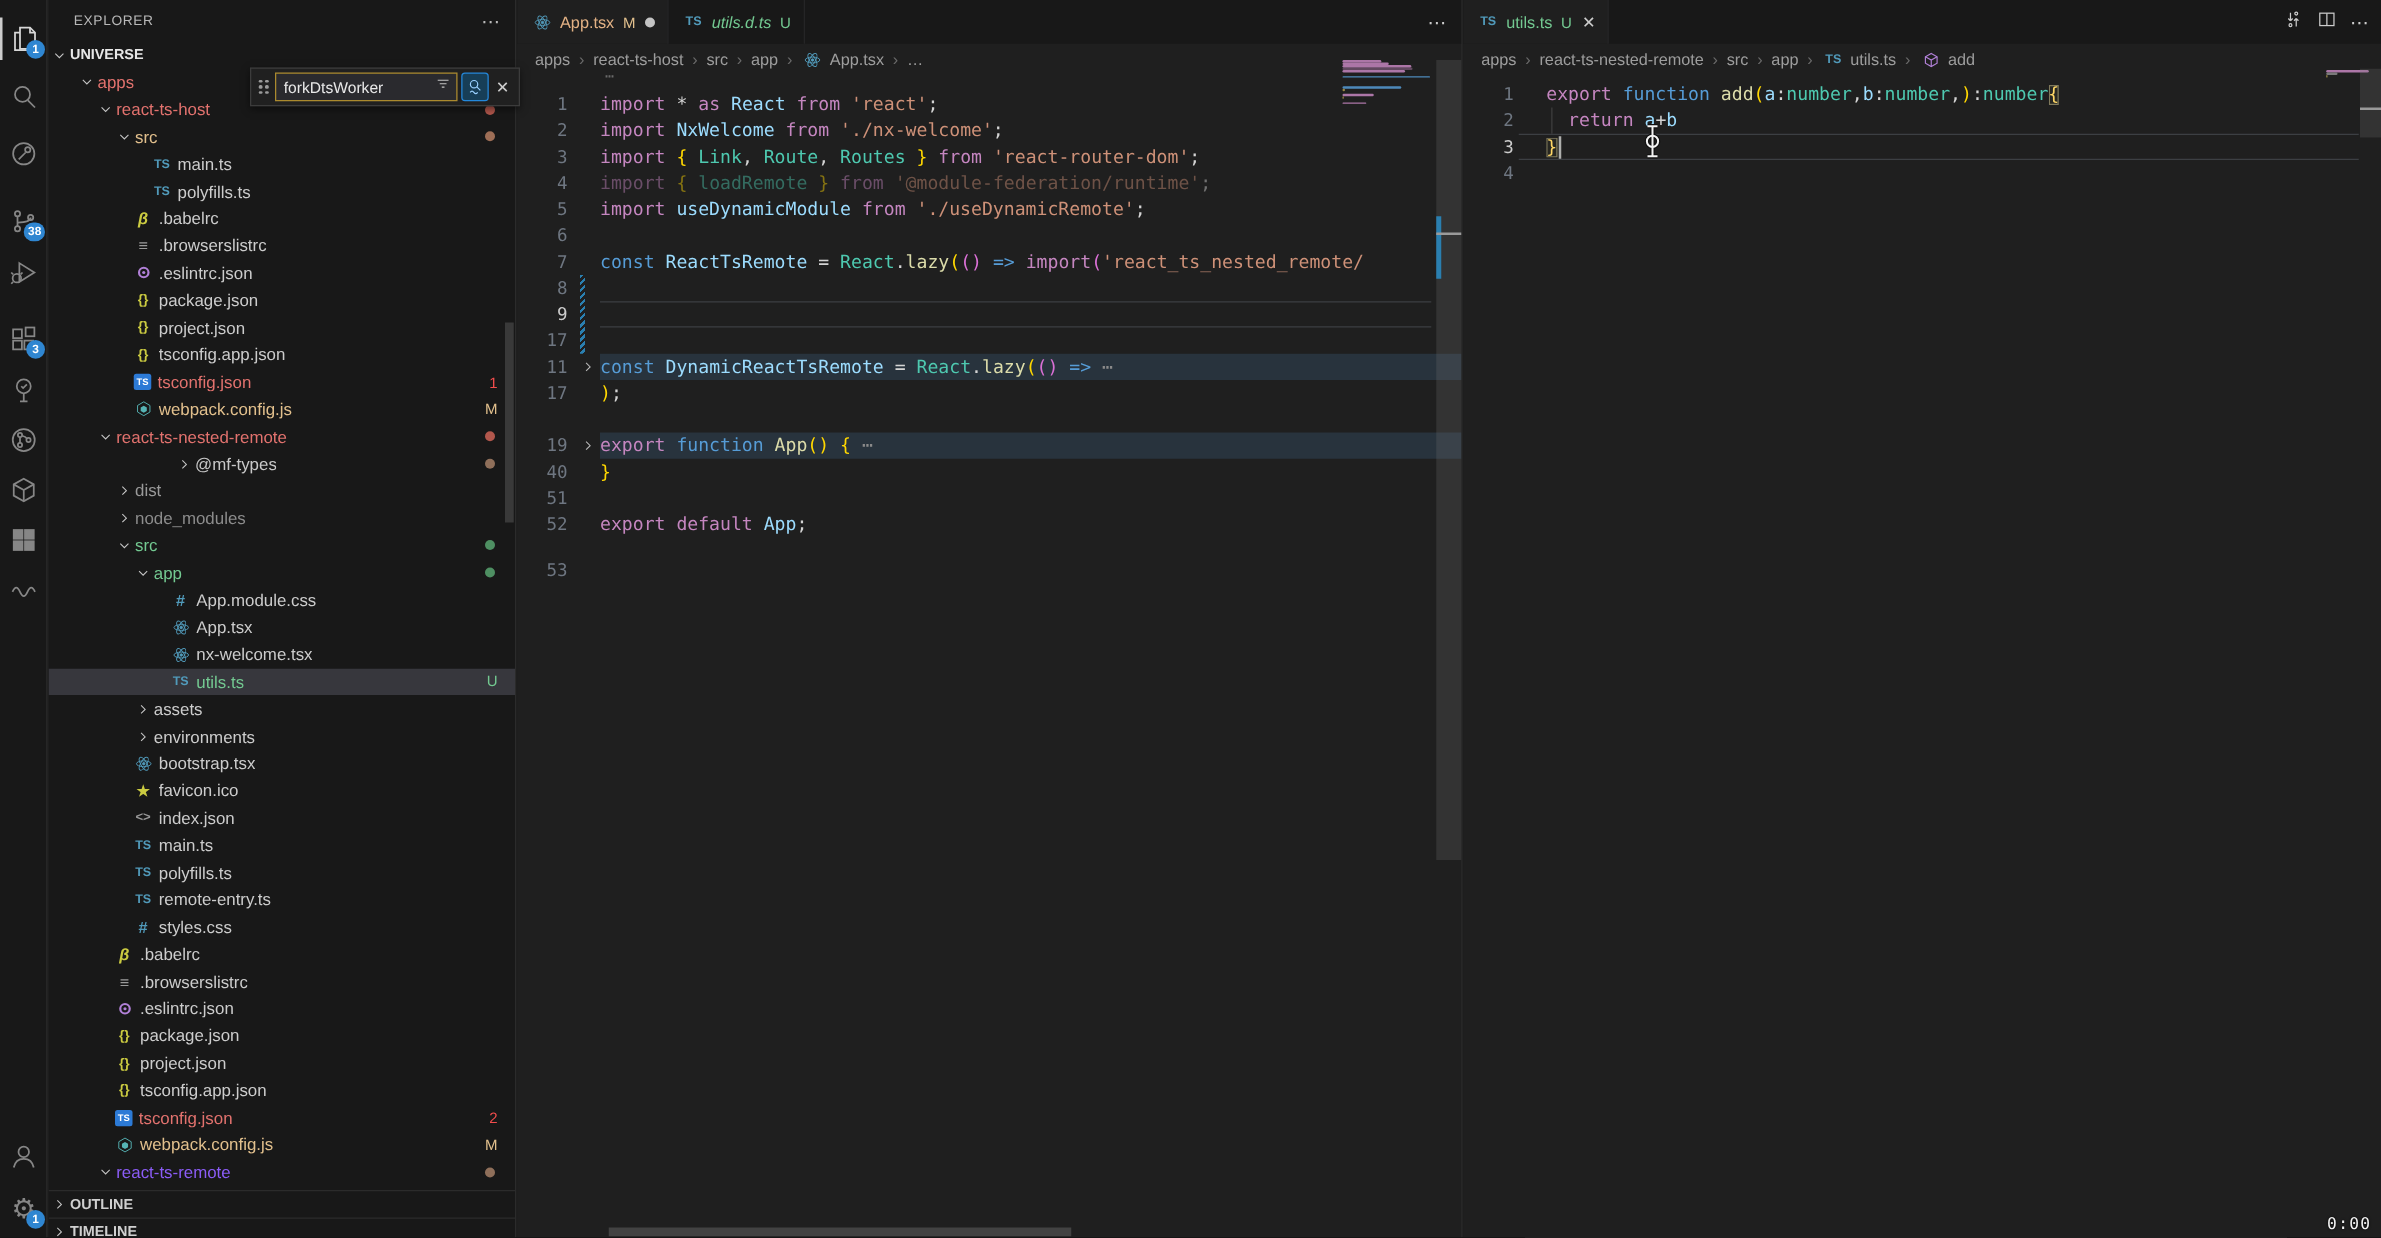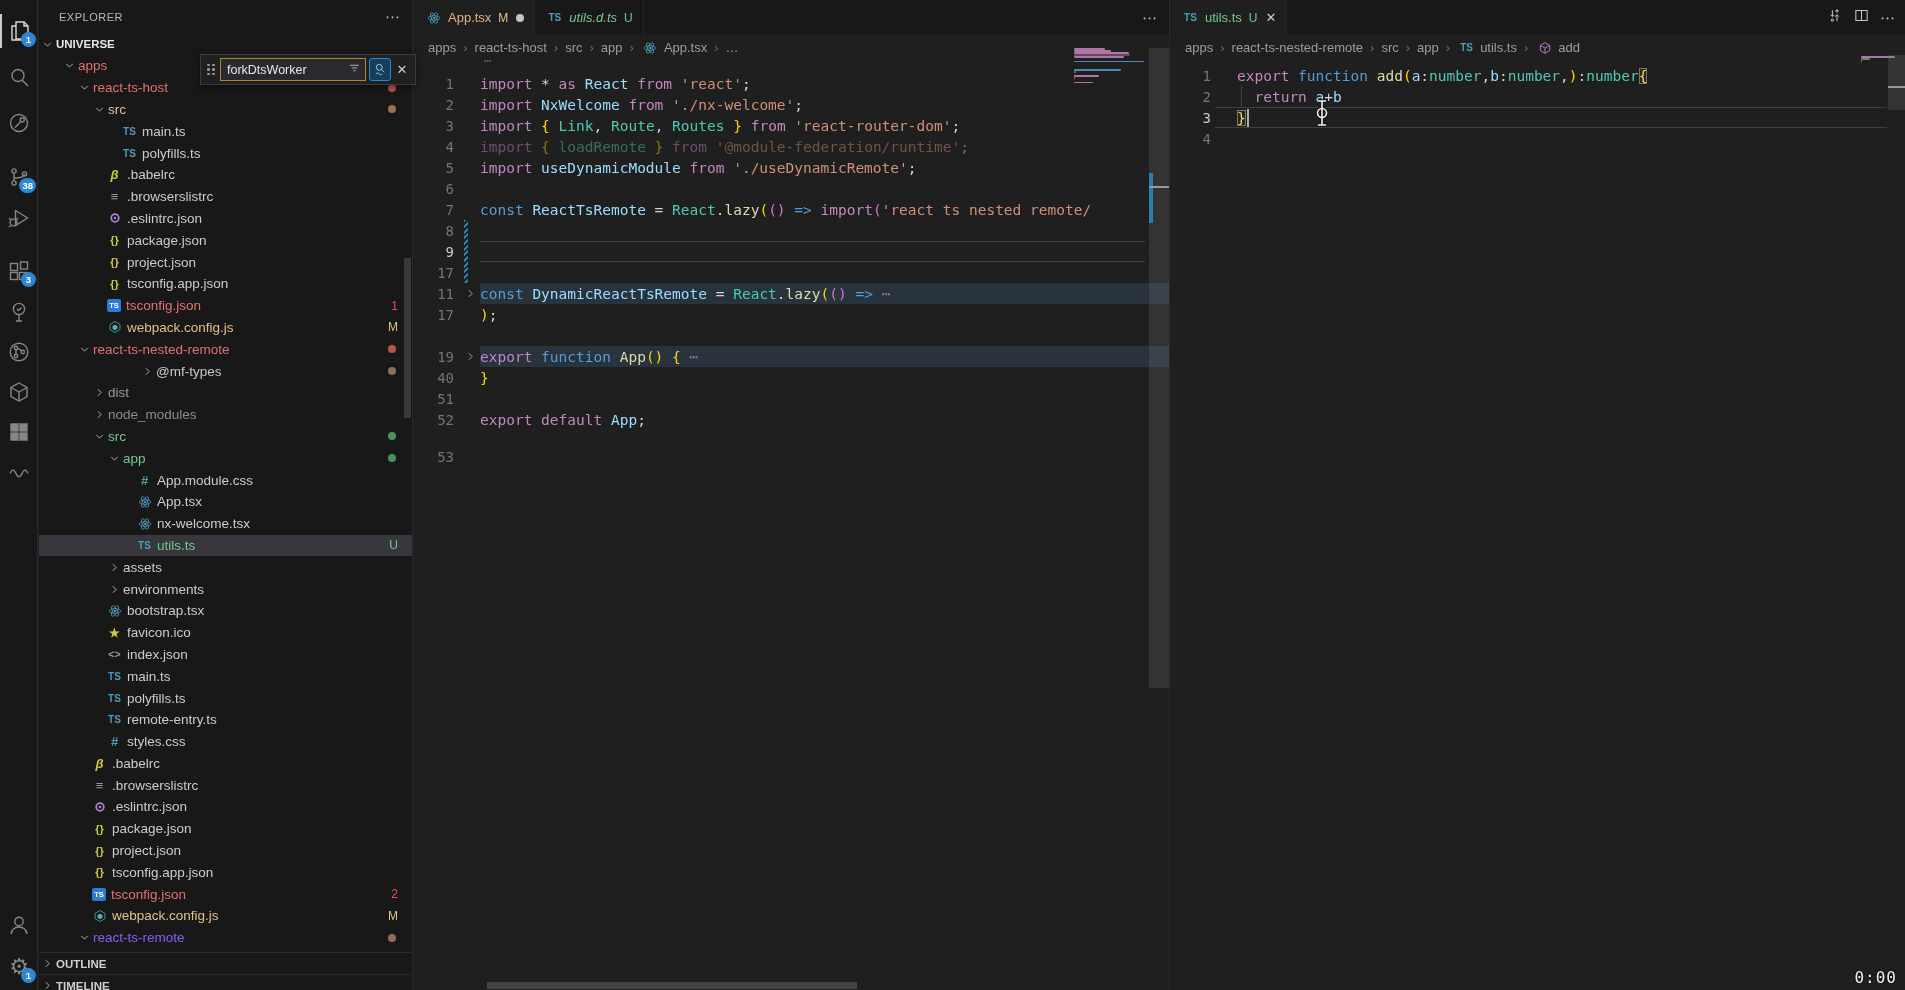--- a/index.html
+++ b/index.html
@@ -90,21 +90,21 @@
   
   .mini { position:absolute; }
   .mini i { position:absolute; height:1.6px; border-radius:1px; }
   .vscroll { position:absolute; background:rgba(121,121,121,.22); }
   .ov-mod { position:absolute; width:4px; background:#2a7fb0; }
   .ov-cursor { position:absolute; height:2px; background:#9a9a9a; }
   .hscroll { position:absolute; height:7px; background:rgba(121,121,121,.4); }
 
   
   .mousecur { position:absolute; z-index:20; }
-  .rec-timer { position:absolute; right:8px; bottom:3px; color:#f2f2f2; font-family:"DejaVu Sans Mono",monospace; font-size:16px; letter-spacing:1px; text-shadow:0 0 2px #000; z-index:20; }
+  .rec-timer { position:absolute; right:8px; bottom:3px; color:#f2f2f2; font-family:"DejaVu Sans Mono",monospace; font-size:13px; letter-spacing:1px; text-shadow:0 0 2px #000; z-index:20; }
 </style>
 </head>
 <body>
 
 <div class="app">
 
   <div class="activitybar" id="activitybar">
       <div class="act-item active" style="top: 14px;">
         <svg viewBox="0 0 24 24">
           <path d="M8 3h8l4 4v13H8z"></path>

